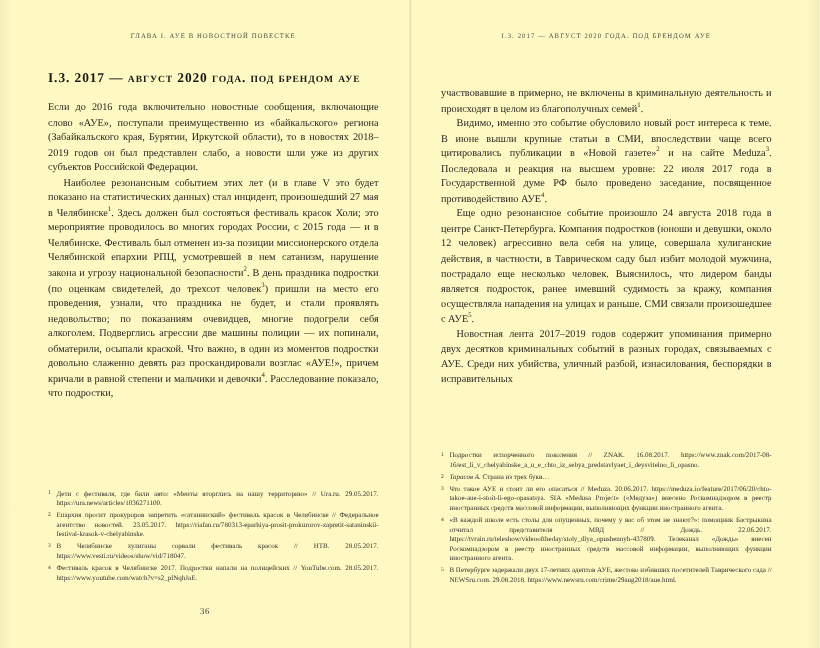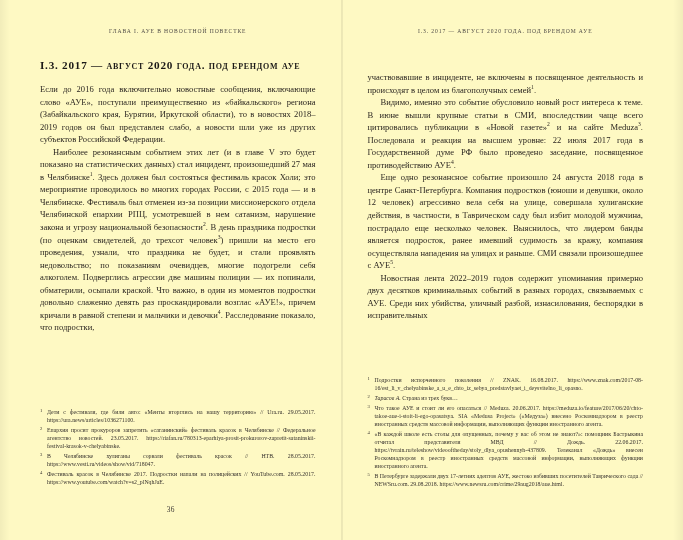--- a/index.html
+++ b/index.html
@@ -163,27 +163,27 @@
     <div class="folio">36</div>
     <div class="edge-shade-l"></div>
   </div>
 
   <div class="page page-right">
 
     <div class="running-head">I.3. 2017 — август 2020 года. Под брендом АУЕ</div>
 
     <div class="body-col" style="margin-top:35px;">
 
-      <p class="noindent"><span>участвовавшие в инциденте, не включены в посвященное деятельность и происходят в целом из благополучных семей</span><sup class="fn">1</sup>.</p>
+      <p class="noindent"><span>участвовавшие в примерно, не включены в криминальную деятельность и происходят в целом из благополучных семей</span><sup class="fn">1</sup>.</p>
 
       <p><span>Видимо, именно это событие обусловило новый рост интереса к теме. В июне вышли крупные статьи в СМИ, впоследствии чаще всего цитировались публикации в «Новой газете»</span><sup class="fn">2</sup><span> и на сайте Meduza</span><sup class="fn">3</sup><span>. Последовала и реакция на высшем уровне: 22 июля 2017 года в Государственной думе РФ было проведено заседание, посвященное противодействию АУЕ</span><sup class="fn">4</sup>.</p>
 
       <p><span>Еще одно резонансное событие произошло 24 августа 2018 года в центре Санкт-Петербурга. Компания подростков (юноши и девушки, около 12 человек) агрессивно вела себя на улице, совершала хулиганские действия, в частности, в Таврическом саду был избит молодой мужчина, пострадало еще несколько человек. Выяснилось, что лидером банды является подросток, ранее имевший судимость за кражу, компания осуществляла нападения на улицах и раньше. СМИ связали произошедшее с АУЕ</span><sup class="fn">5</sup>.</p>
 
-      <p><span>Новостная лента 2022–2019 годов содержит упоминания примерно двух десятков криминальных событий в разных городах, связываемых с АУЕ. Среди них убийства, уличный разбой, изнасилования, беспорядки в исправительных</span></p>
+      <p><span>Новостная лента 2017–2019 годов содержит упоминания примерно двух десятков криминальных событий в разных городах, связываемых с АУЕ. Среди них убийства, уличный разбой, изнасилования, беспорядки в исправительных</span></p>
 
     </div>
 
     <div class="notes" style="bottom:50px;">
       <p class="note"><span class="num">1</span><span>Подростки испорченного поколения // ZNAK. 16.08.2017. https://www.znak.com/2017-08-16/est_li_v_chelyabinske_a_u_e_chto_iz_sebya_predstavlyaet_i_deysvitelno_li_opasno.</span></p>
       <p class="note"><span class="num">2</span><i>Тарасов А.</i><span> Страна из трех букв…</span></p>
       <p class="note"><span class="num">3</span><span>Что такое АУЕ и стоит ли его опасаться // Meduza. 20.06.2017. https://meduza.io/feature/2017/06/20/chto-takoe-aue-i-stoit-li-ego-opasatsya. SIA «Medusa Project» («Медуза») внесено Роскомнадзором в реестр иностранных средств массовой информации, выполняющих функции иностранного агента.</span></p>
       <p class="note"><span class="num">4</span><span>«В каждой школе есть столы для опущенных, почему у вас об этом не знают?»: помощник Бастрыкина отчитал представителя МВД // Дождь. 22.06.2017. https://tvrain.ru/teleshow/videooftheday/stoly_dlya_opushennyh-437809. Телеканал «Дождь» внесен Роскомнадзором в реестр иностранных средств массовой информации, выполняющих функции иностранного агента.</span></p>
       <p class="note"><span class="num">5</span><span>В Петербурге задержали двух 17-летних адептов АУЕ, жестоко избивших посетителей Таврического сада // NEWSru.com. 29.08.2018. https://www.newsru.com/crime/29aug2018/aue.html.</span></p>
     </div>

